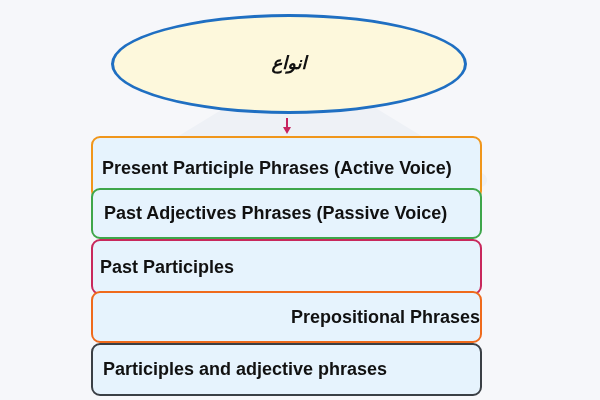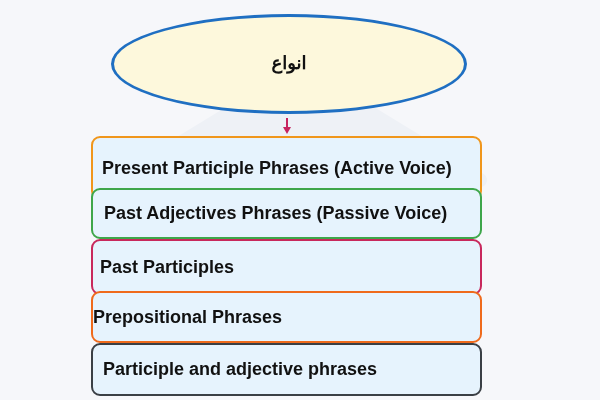--- a/index.html
+++ b/index.html
@@ -10,21 +10,21 @@
       font-family: "Liberation Sans", sans-serif;
     }
     .watermark {
       position: absolute; left: 100px; top: 60px; width: 400px; height: 340px;
       pointer-events: none;
     }
     .ellipse {
       position: absolute; left: 111px; top: 14px; width: 350px; height: 94px;
       border: 3px solid #1f6fc2; border-radius: 50%;
       background: #fdf8dc;
-      display: flex; flex-direction: column; align-items: center; justify-content: center;
+      display: flex; flex-direction: column; align-items: center; justify-content: center; font-style: italic;
     }
     .ellipse .title-fa {
       font-weight: bold; font-size: 18px; color: #111; line-height: 22px; margin-top: -2px;
       direction: rtl;
     }
     .ellipse .title-en {
       font-weight: bold; font-size: 20px; color: #111; line-height: 26px; margin-top: 10px;
     }
     .arrow {
       position: absolute; left: 283px; top: 118px; width: 8px; height: 18px;
@@ -63,18 +63,18 @@
 
 <div class="box" style="top:136px;height:64px;border-color:#f0961b;">
   <span>Present Participle Phrases (Active Voice)</span>
 </div>
 <div class="box" style="top:188px;height:51px;border-color:#3ea64a;padding-left:11px;">
   <span>Past Adjectives Phrases (Passive Voice)</span>
 </div>
 <div class="box" style="top:239px;height:56px;border-color:#c8285c;padding-left:7px;">
   <span>Past Participles</span>
 </div>
-<div class="box" style="top:291px;height:52px;border-color:#ef6a1c;padding-left:0;">
+<div class="box" style="top:291px;height:52px;border-color:#ef6a1c;padding-left:20px;justify-content:flex-end;">
   <span>Prepositional Phrases</span>
 </div>
 <div class="box" style="top:343px;height:53px;border-color:#3a3f45;padding-left:10px;">
-  <span>Participle and adjective phrases</span>
+  <span>Participles and adjective phrases</span>
 </div>
 
 </body></html>

